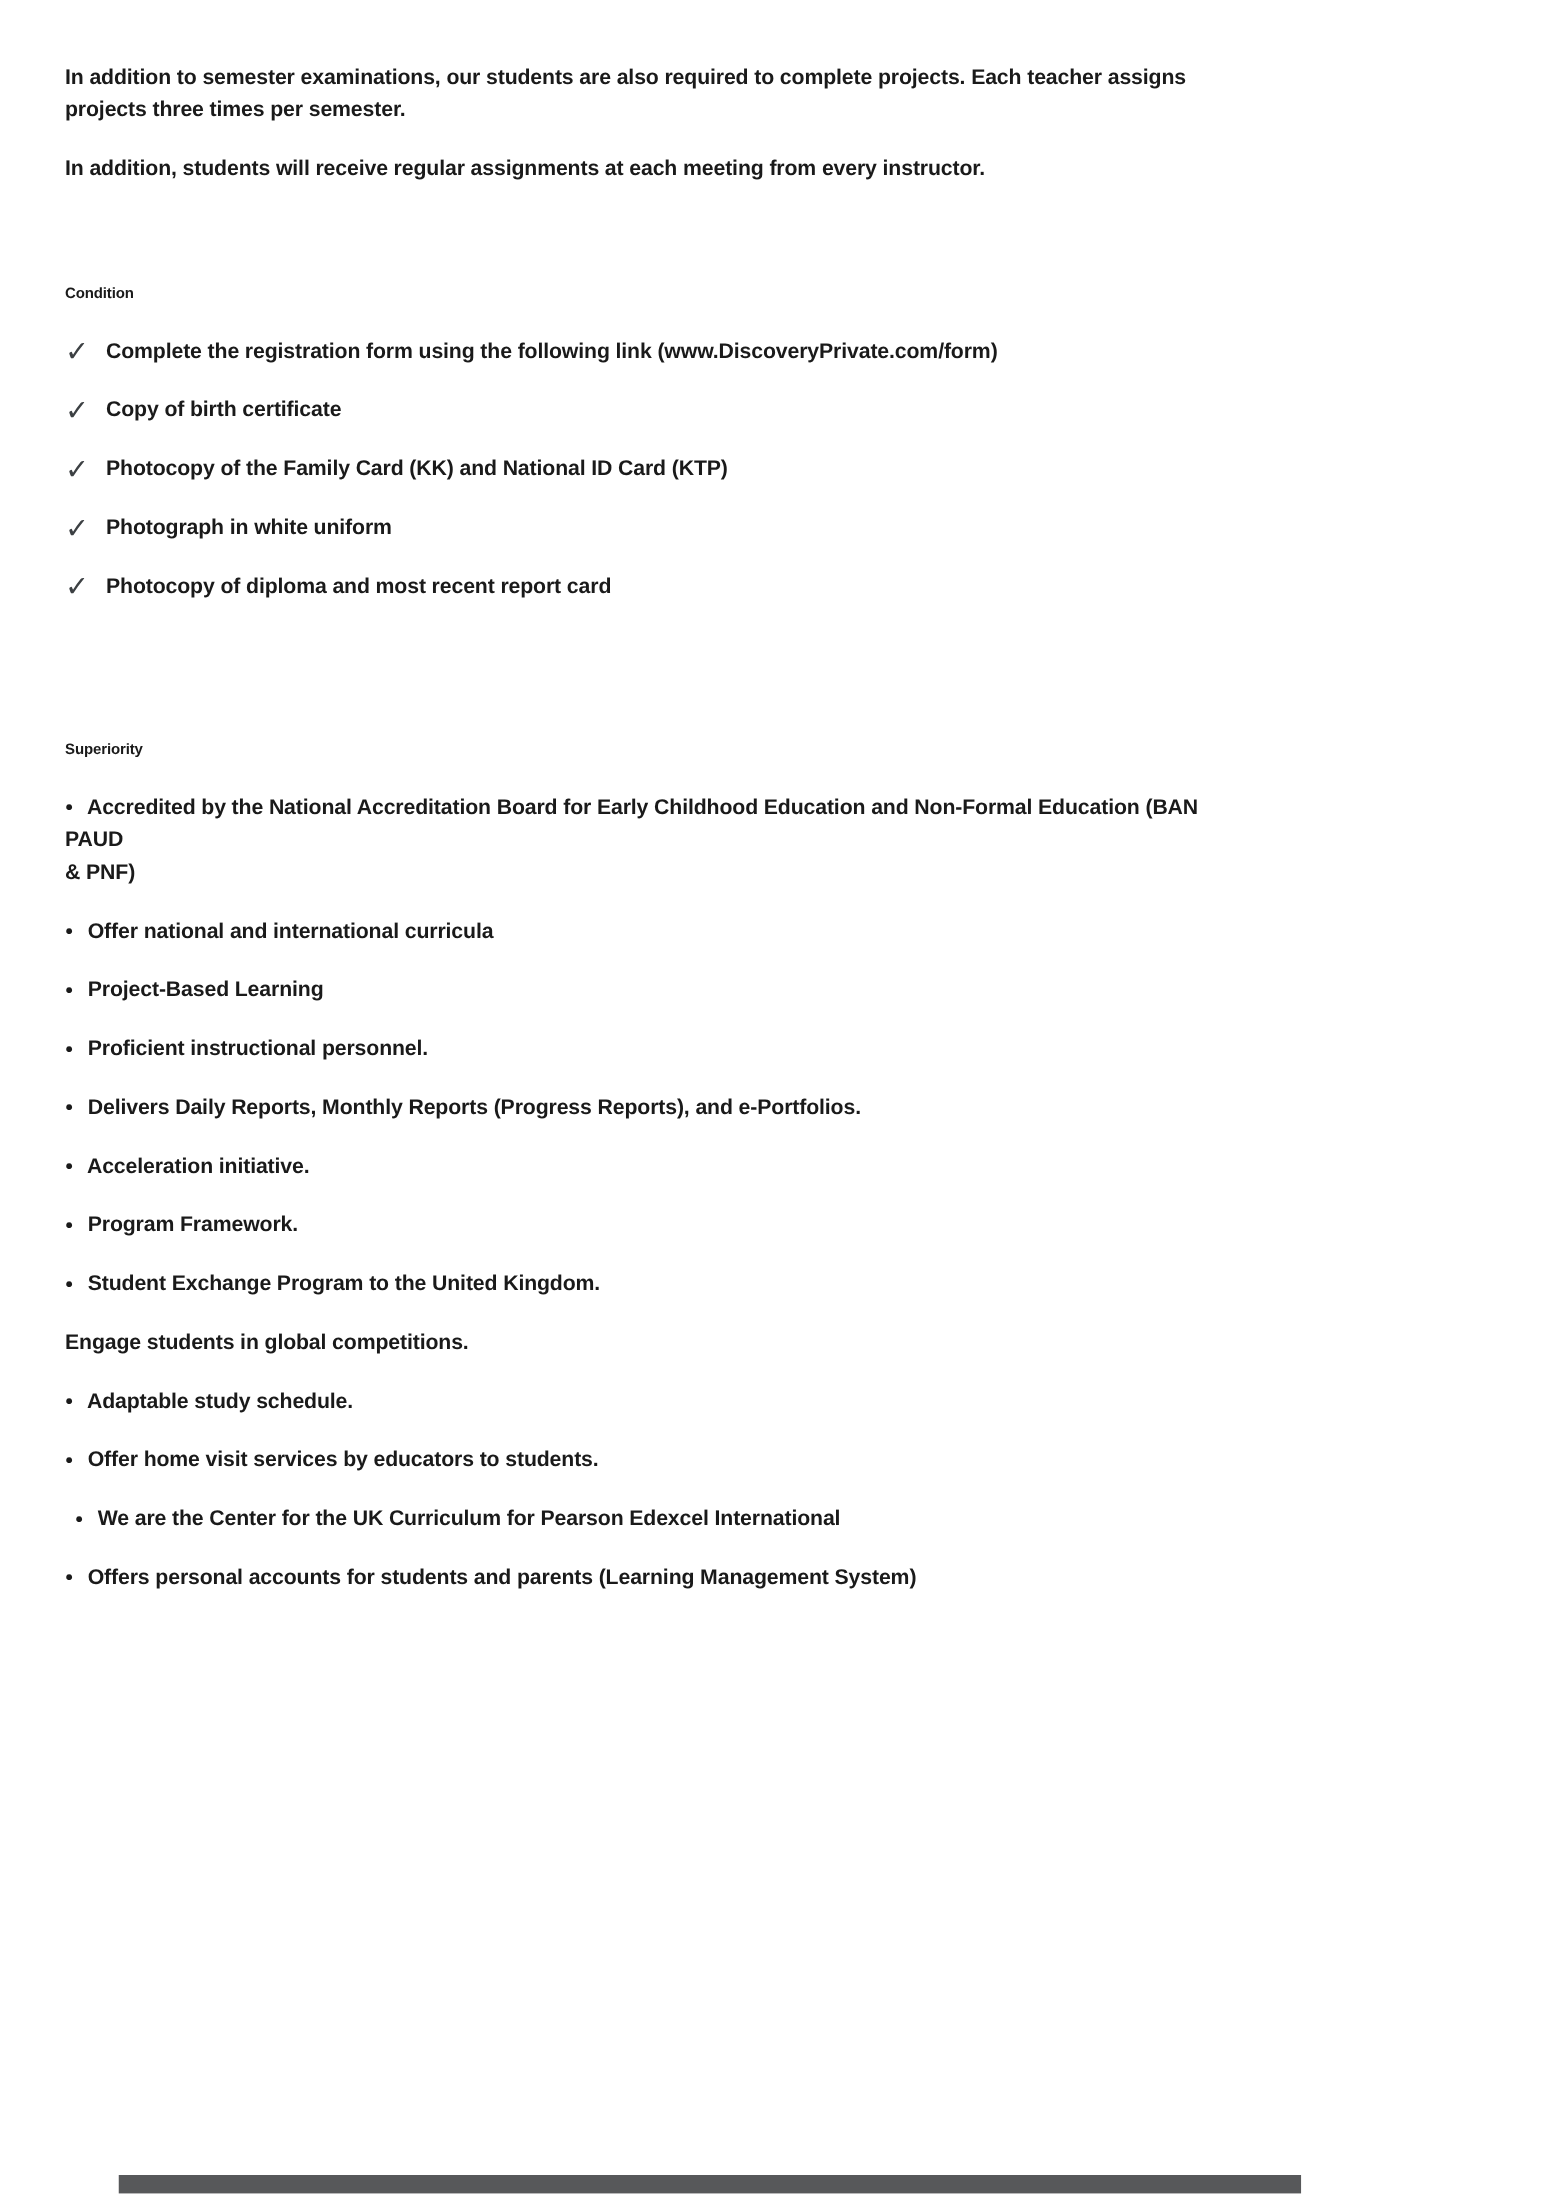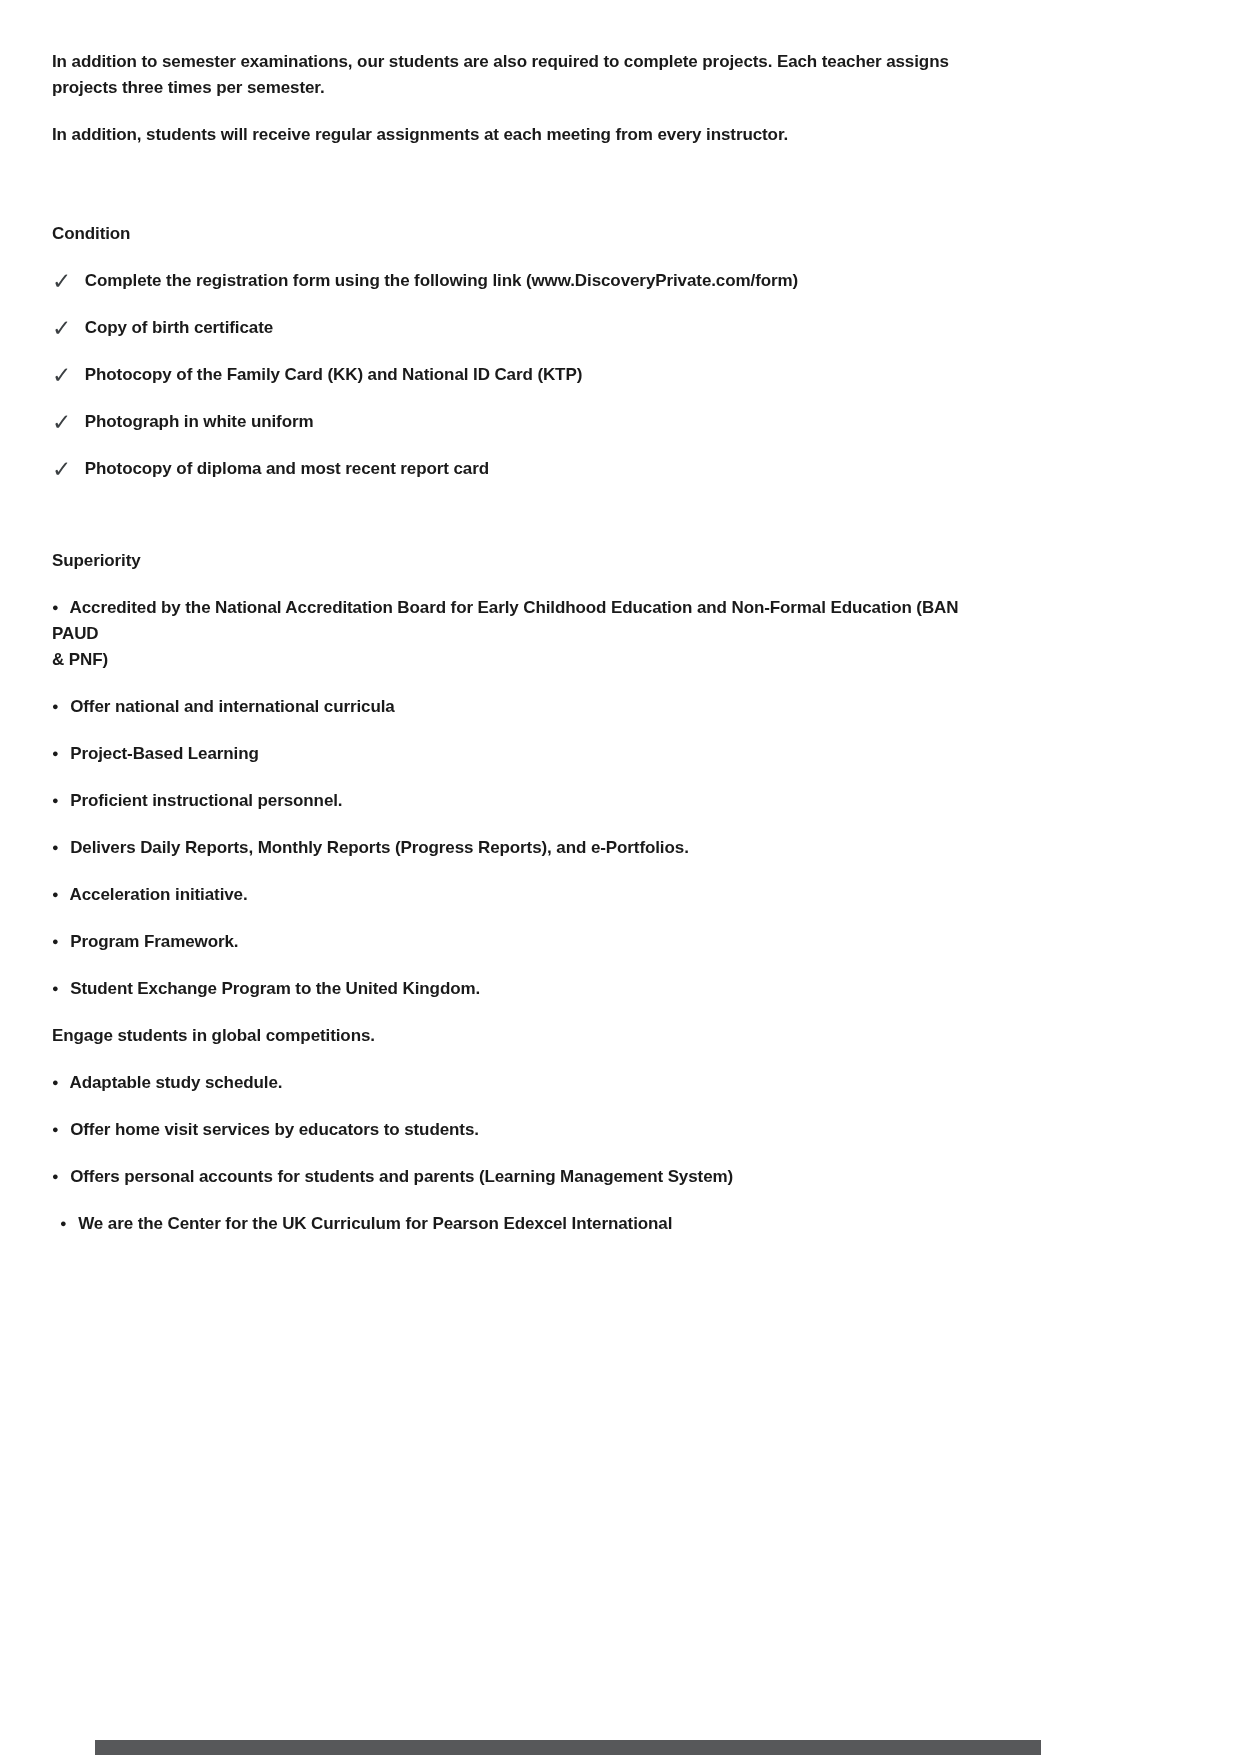--- a/index.html
+++ b/index.html
@@ -14,23 +14,23 @@
     font-family: "Liberation Sans", sans-serif;
     font-weight: 700;
     font-size: 17px;
     line-height: 26px;
     letter-spacing: -0.1px;
     color: #1a1a1a;
   }
   .para { margin: 21px 0 0 0; }
   .para.first { margin-top: 0; }
   .txt { white-space: pre-line; }
-  .section-heading { margin: 0; font-size: 17px; }
+  .section-heading { margin: 0; font-size: 12px; }
   #condition-heading { margin-top: 73px; }
-  #superiority-heading { margin-top: 66px; }
+  #superiority-heading { margin-top: 104px; }
   .check-item { margin: 21px 0 0 0; }
   .chk {
     font-family: "DejaVu Sans", sans-serif;
     font-weight: 400;
     font-size: 23px;
     line-height: 1;
     color: #3c4043;
     margin-right: 9px;
     vertical-align: -3px;
     display: inline-block;
@@ -153,26 +153,26 @@
         <span class="blt">●</span>
         <span class="txt">Adaptable study schedule.</span>
       </p>
 
 
       <p class="sup-item">
         <span class="blt">●</span>
         <span class="txt">Offer home visit services by educators to students.</span>
       </p>
 
+      <p class="sup-item indent">
+        <span class="blt">●</span>
+        <span class="txt">We are the Center for the UK Curriculum for Pearson Edexcel International</span>
+      </p>
+
       <p class="sup-item">
         <span class="blt">●</span>
         <span class="txt">Offers personal accounts for students and parents (Learning Management System)</span>
-      </p>
-
-      <p class="sup-item indent">
-        <span class="blt">●</span>
-        <span class="txt">We are the Center for the UK Curriculum for Pearson Edexcel International</span>
       </p>
     </div>
 
   <div class="bottom-bar"></div>
 
 </div>
 
 </body></html>

